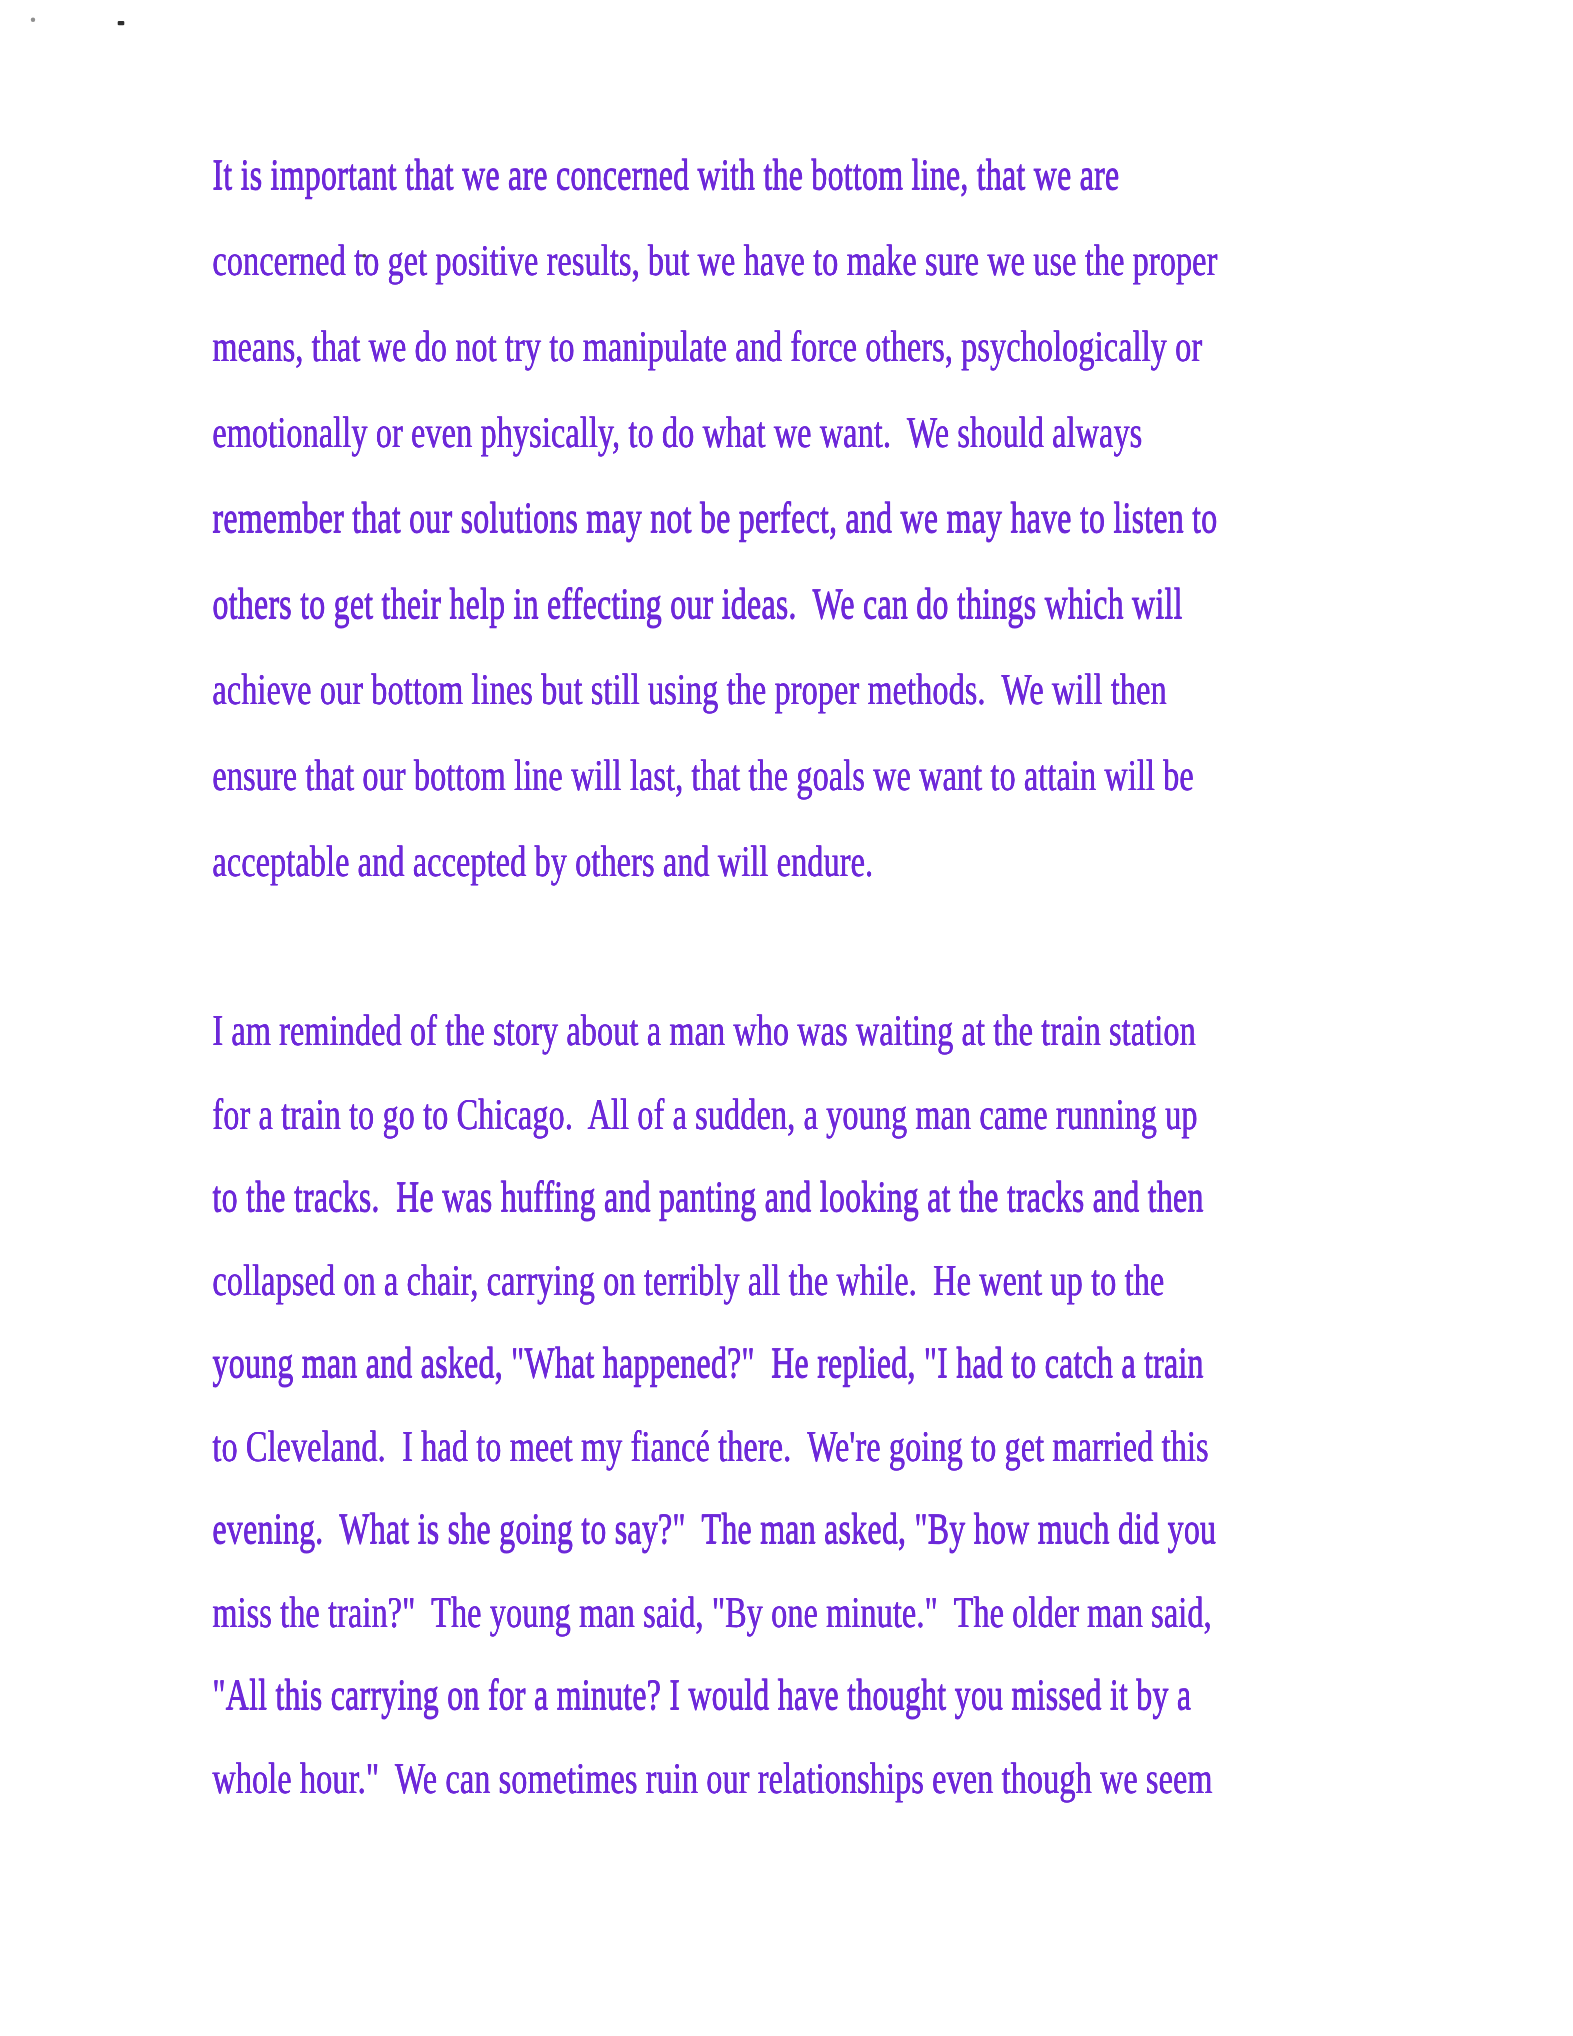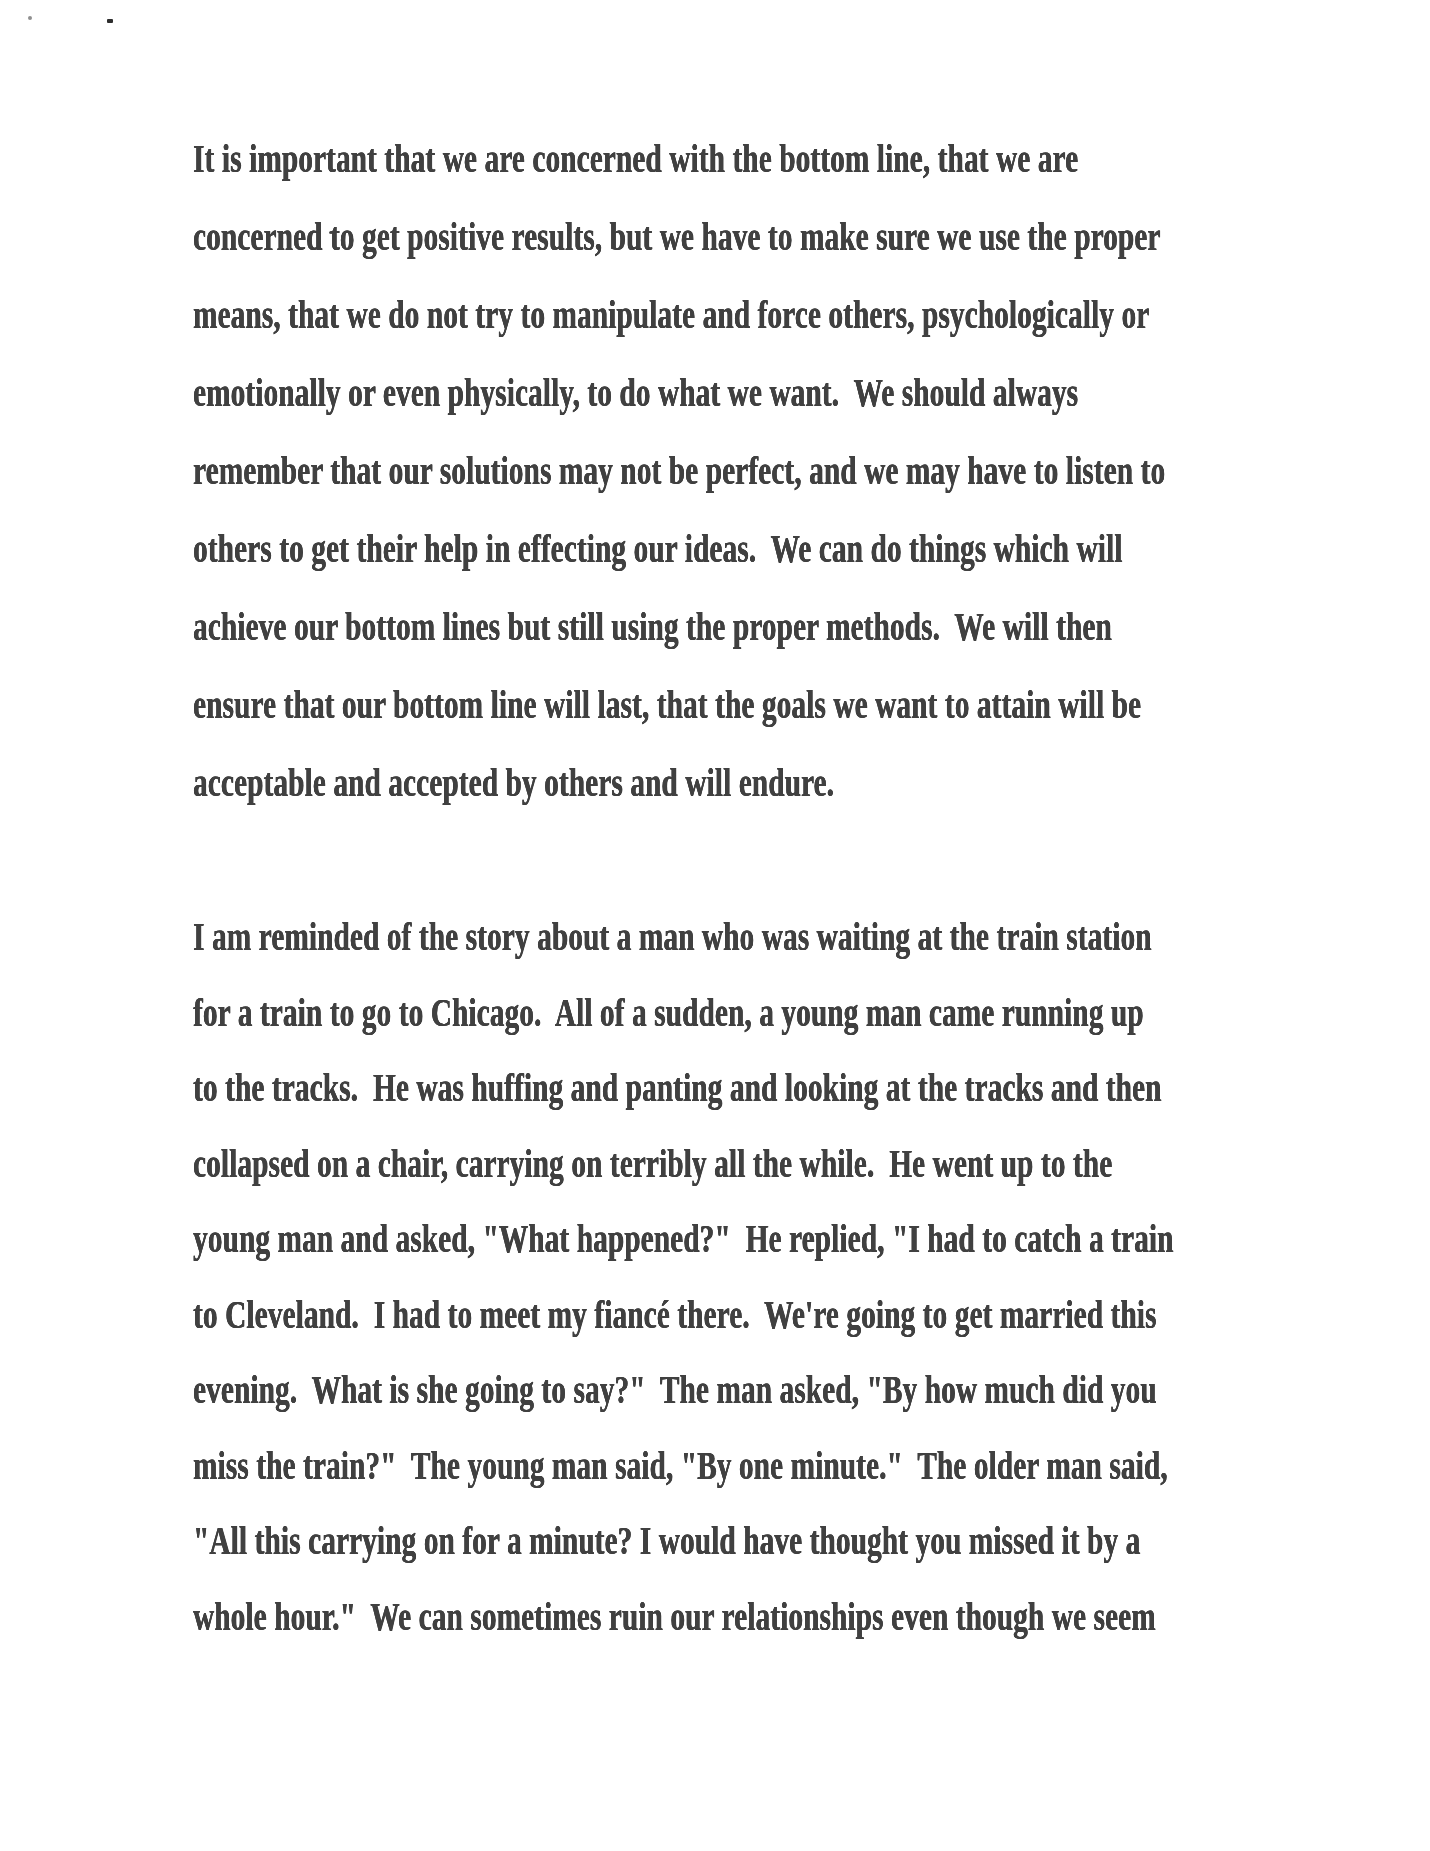--- a/index.html
+++ b/index.html
@@ -3,22 +3,21 @@
 <meta charset="utf-8">
 <style>
   html, body { margin: 0; padding: 0; background: #e8e8e8; }
   .page {
     position: relative;
     width: 1430px;
     height: 1851px;
     background: #ffffff;
     overflow: hidden;
     font-family: "Liberation Serif", serif;
-    color: #404040;
-    font-weight: bold;
+    color: #6d28d9;
   }
   .para {
     position: absolute;
     left: 193px;
     width: 1500px;
     transform: scaleX(0.73);
     transform-origin: 0 0;
   }
   .para-1 { top: 120px; }
   .para-2 { top: 899px; }

